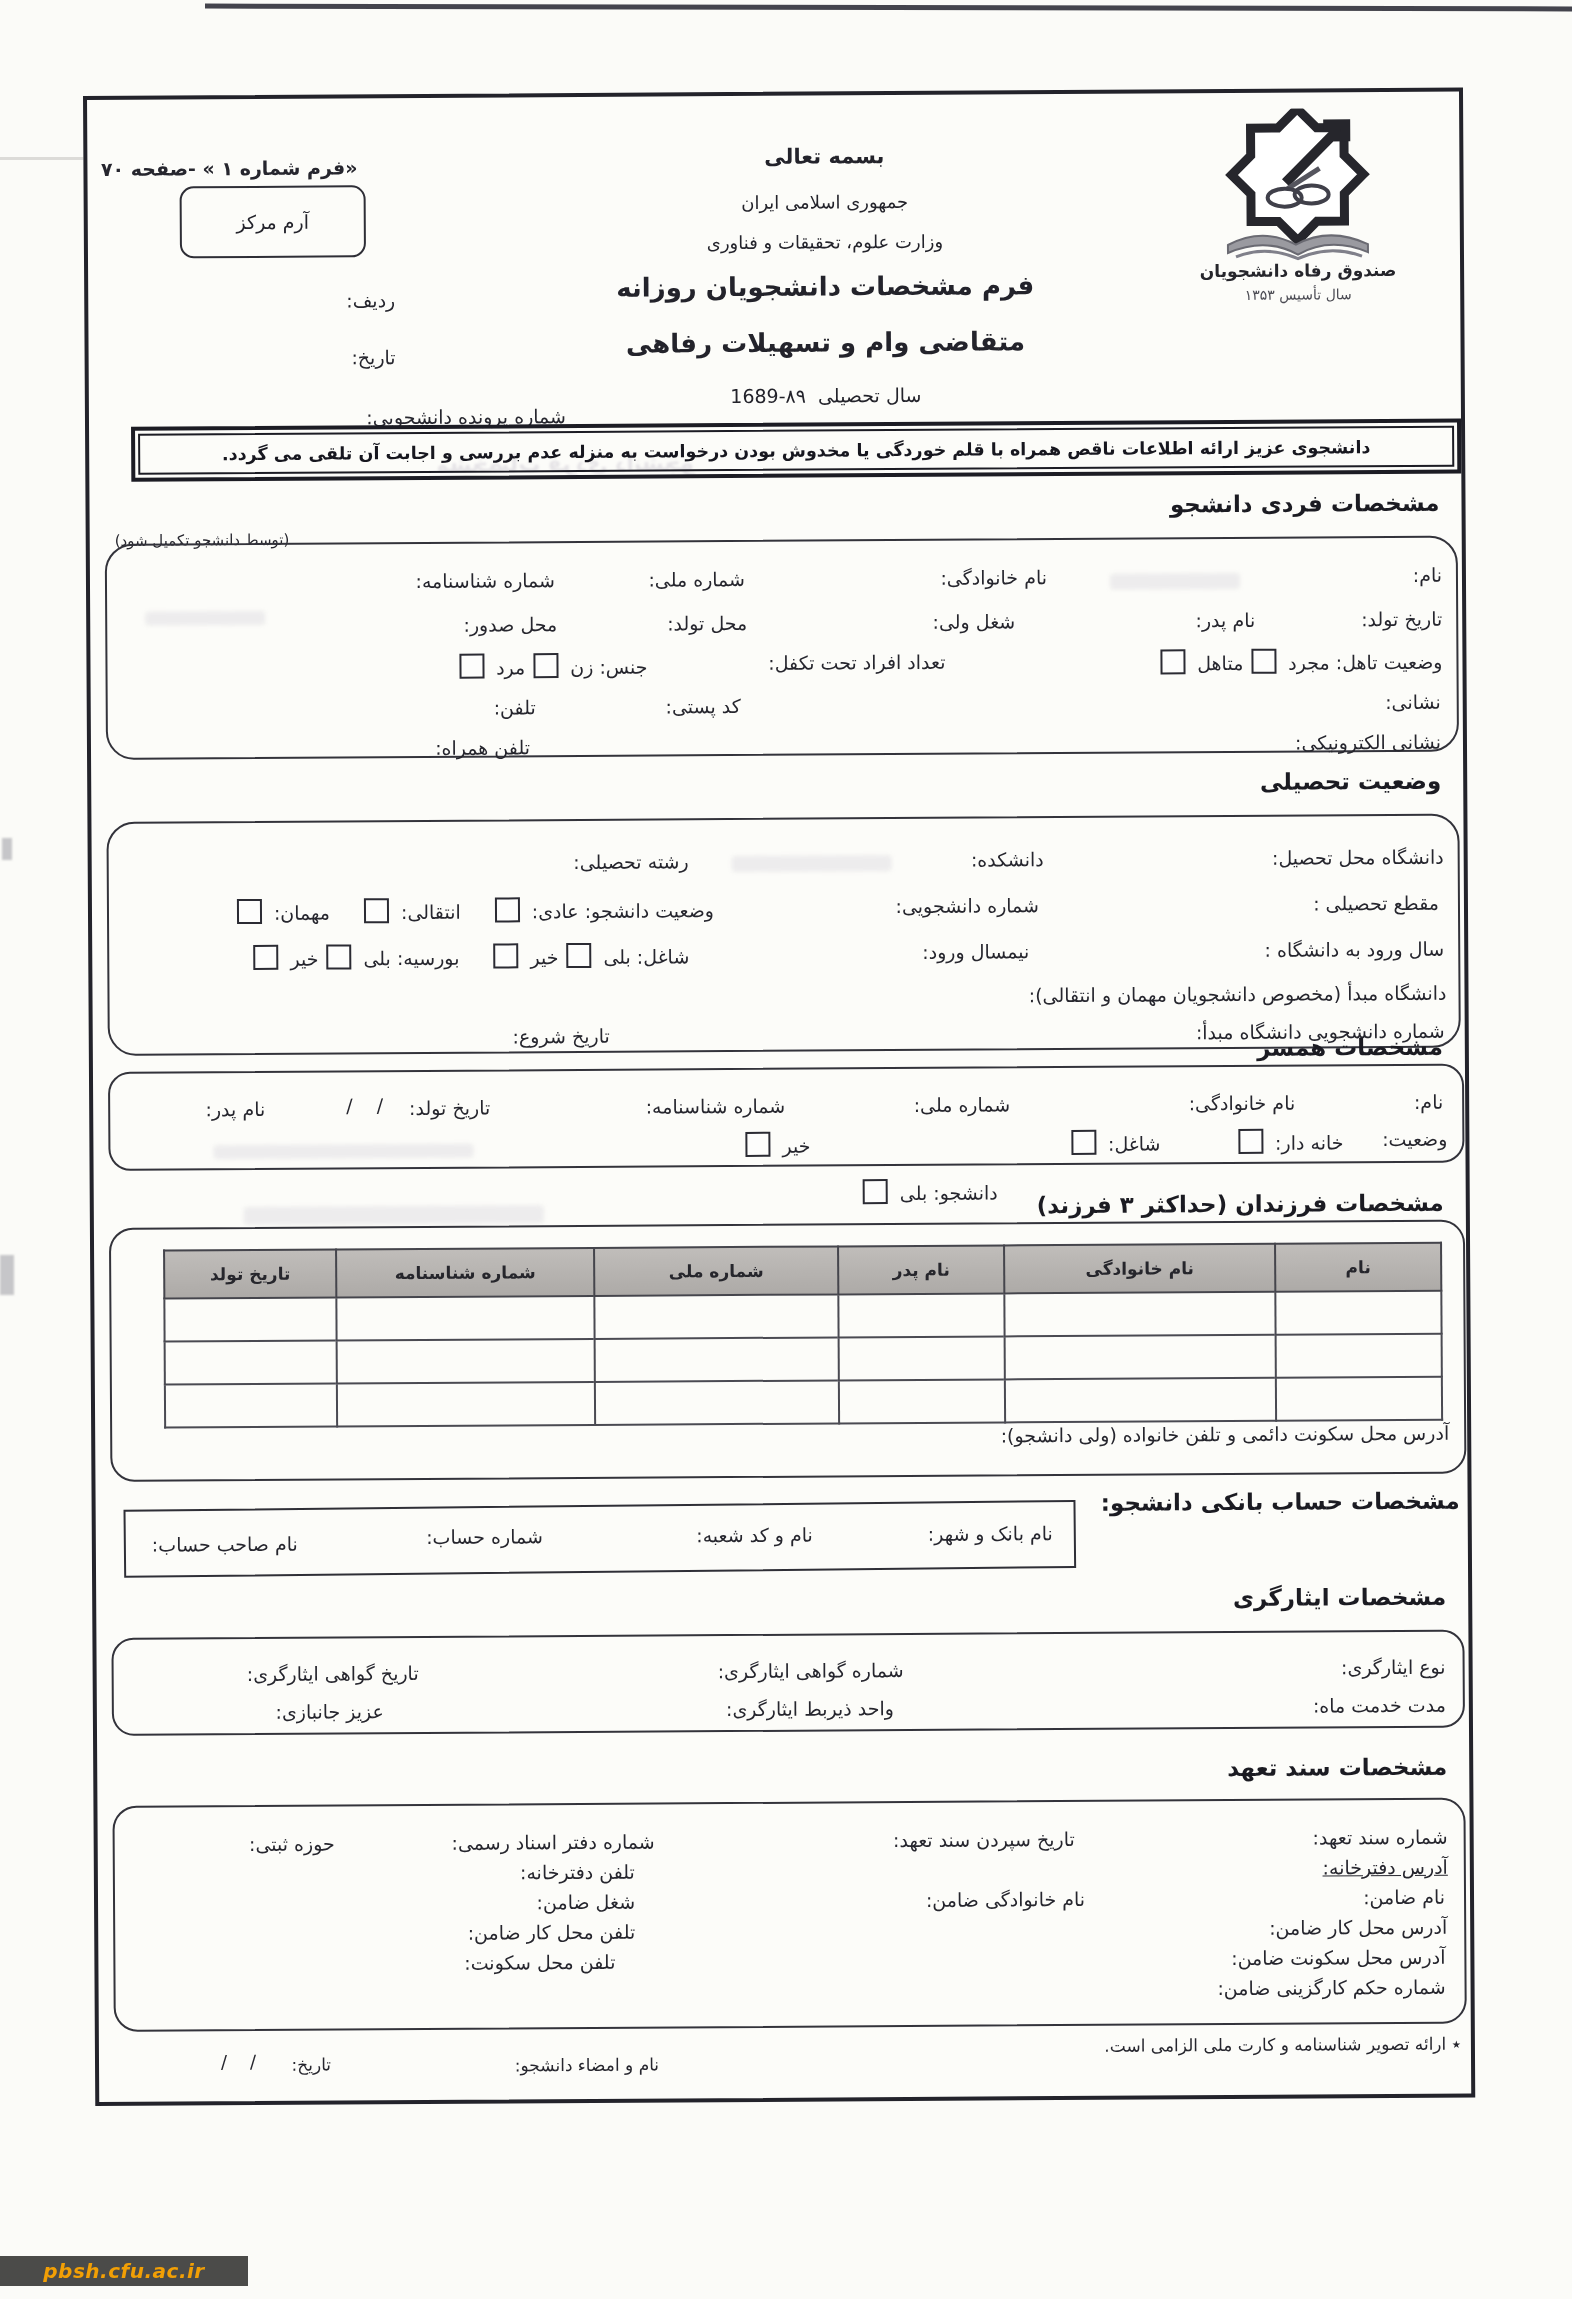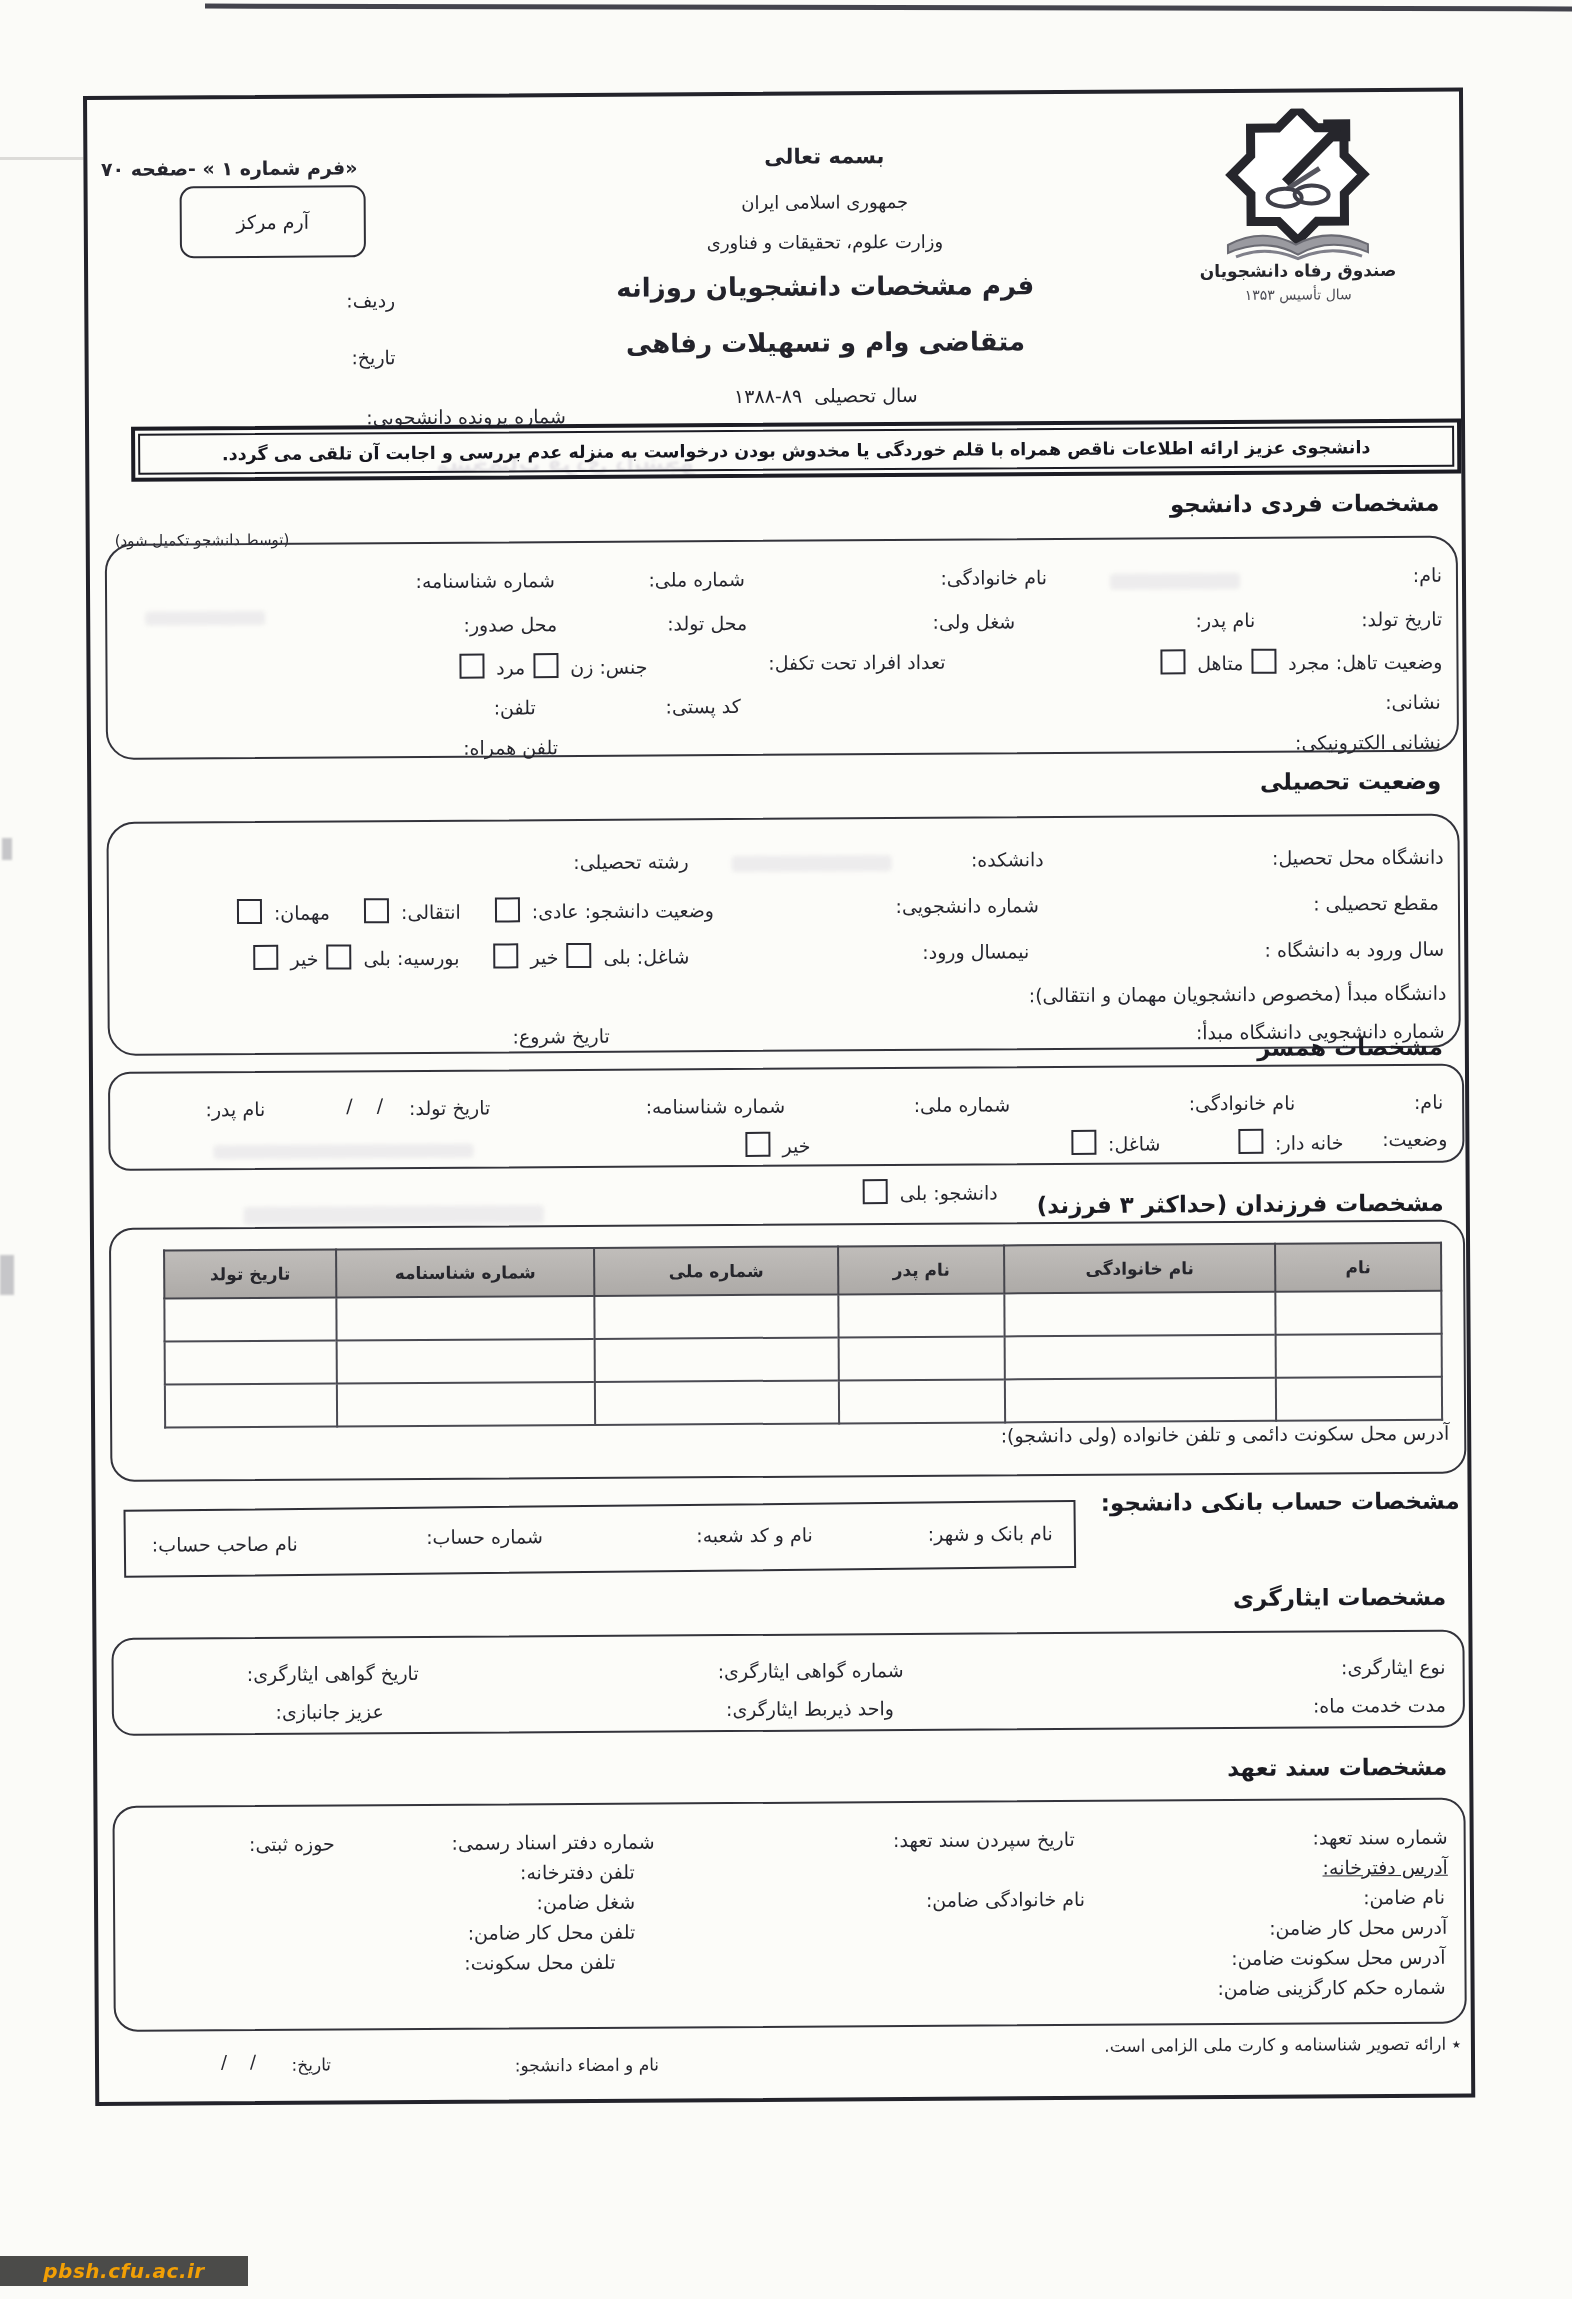--- a/index.html
+++ b/index.html
@@ -76,21 +76,21 @@
     <span class="lbl" style="right:1065px;top:191px;">ردیف:</span>
     <span class="lbl" style="right:1065px;top:248px;">تاریخ:</span>
 
     <div class="center-line" style="top:49px;font-weight:bold;font-size:21px;">بسمه تعالی</div>
     <div class="center-line" style="top:96px;font-size:18px;">جمهوری اسلامی ایران</div>
     <div class="center-line" style="top:136px;font-size:18px;">وزارت علوم، تحقیقات و فناوری</div>
     <div class="center-line" style="top:176px;font-size:26px;font-weight:bold;">فرم مشخصات دانشجویان روزانه</div>
     <div class="center-line" style="top:232px;font-size:26px;font-weight:bold;">متقاضی وام و تسهیلات رفاهی</div>
     <div class="center-line" style="top:289px;font-size:19px;">
       <span>سال تحصیلی</span>&nbsp;
-      <span class="ltr">۱۳۸۸-۸۹</span>
+      <span class="ltr">1689-۸۹</span>
     </div>
     <span class="lbl" style="right:895px;top:308px;">شماره پرونده دانشجویی:</span>
 
     <div class="logo">
       <svg width="160" height="160" viewBox="0 0 160 160">
         <g transform="translate(10,-4)">
           <polygon points="136,70 116.7,89.3 116.7,116.7 89.3,116.7 70,136 50.7,116.7 23.3,116.7 23.3,89.3 4,70 23.3,50.7 23.3,23.3 50.7,23.3 70,4 89.3,23.3 116.7,23.3 116.7,50.7" fill="#ffffff" stroke="#26262c" stroke-width="9"></polygon>
           <path d="M58,78 L104,32 L118,32 L118,20 L96,20" fill="none" stroke="#26262c" stroke-width="10"></path>
           <path d="M60,84 L92,64" fill="none" stroke="#55555e" stroke-width="5"></path>
           <ellipse cx="57" cy="93" rx="17" ry="9" fill="none" stroke="#40404a" stroke-width="4"></ellipse>
@@ -132,21 +132,21 @@
     <span class="lbl" style="right:517px;top:556px;">تعداد افراد تحت تکفل:</span>
     <span class="lbl" style="right:815px;top:556px;">
       <span>جنس: زن</span><span class="cb"></span><span>مرد</span><span class="cb"></span>
     </span>
 
     <span class="lbl" style="right:22px;top:599px;">نشانی:</span>
     <span class="lbl" style="right:722px;top:599px;">کد پستی:</span>
     <span class="lbl" style="right:927px;top:599px;">تلفن:</span>
 
     <span class="lbl" style="right:22px;top:639px;">نشانی الکترونیکی:</span>
-    <span class="lbl" style="right:905px;top:639px;">تلفن همراه:</span>
+    <span class="lbl" style="right:933px;top:639px;">تلفن همراه:</span>
 
     <div class="sec-title" style="right:22px;top:676px;">وضعیت تحصیلی</div>
     <div class="rbox" style="left:15px;top:722px;width:1349px;height:230px;"></div>
 
     <span class="lbl" style="right:20px;top:754px;">دانشگاه محل تحصیل:</span>
     <span class="lbl" style="right:420px;top:754px;">دانشکده:</span>
     <span class="lbl" style="right:775px;top:754px;">رشته تحصیلی:</span>
 
     <span class="lbl" style="right:25px;top:800px;">مقطع تحصیلی :</span>
     <span class="lbl" style="right:425px;top:800px;">شماره دانشجویی:</span>

